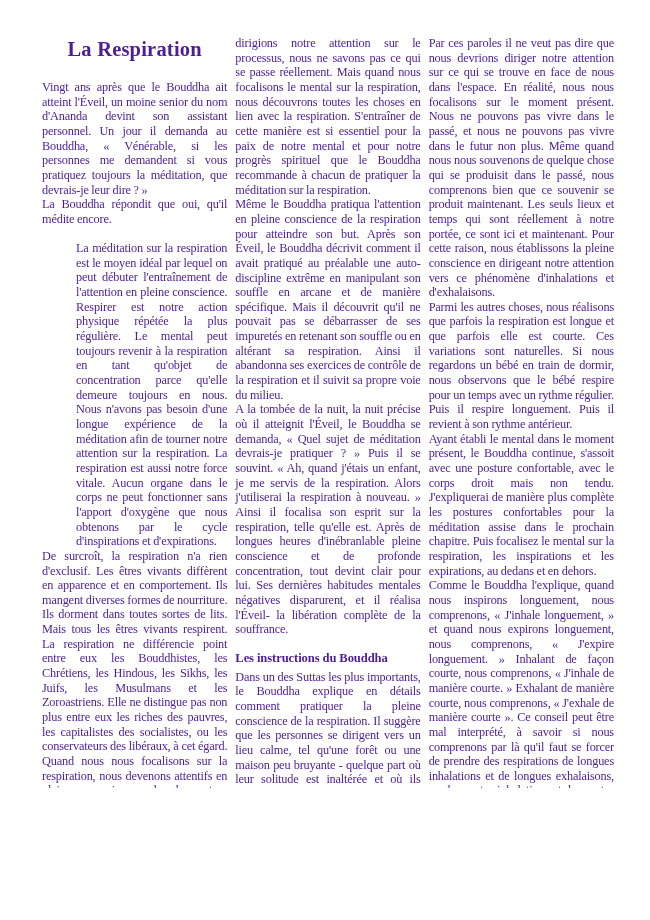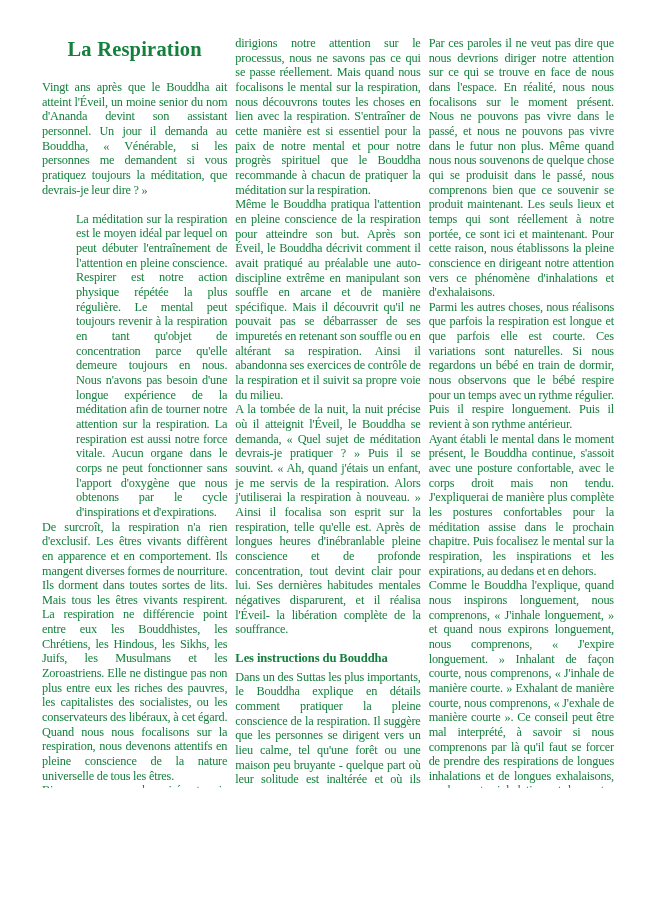--- a/index.html
+++ b/index.html
@@ -7,21 +7,21 @@
     padding: 0;
     background: #ffffff;
   }
   .page {
     position: relative;
     width: 650px;
     height: 788px;
     background: #ffffff;
     overflow: hidden;
     font-family: "Liberation Serif", serif;
-    color: #15803d;
+    color: #4c1d95;
     box-sizing: border-box;
   }
   .content {
     position: absolute;
     top: 36px;
     left: 42px;
     width: 572px;
     display: flex;
     gap: 8px;
   }
@@ -70,20 +70,21 @@
 </style>
 </head>
 <body>
 
 <div class="page">
   <div class="content">
 
     <div class="col">
       <h1 class="doc-title">La Respiration</h1>
       <p class="para">Vingt ans après que le Bouddha ait atteint l'Éveil, un moine senior du nom d'Ananda devint son assistant personnel. Un jour il demanda au Bouddha, « Vénérable, si les personnes me demandent si vous pratiquez toujours la méditation, que devrais-je leur dire ? »</p>
+      <p class="para">La Bouddha répondit que oui, qu'il médite encore.</p>
       <p class="para gap-before">La méditation sur la respiration est le moyen idéal par lequel on peut débuter l'entraînement de l'attention en pleine conscience. Respirer est notre action physique répétée la plus régulière. Le mental peut toujours revenir à la respiration en tant qu'objet de concentration parce qu'elle demeure toujours en nous. Nous n'avons pas besoin d'une longue expérience de la méditation afin de tourner notre attention sur la respiration. La respiration est aussi notre force vitale. Aucun organe dans le corps ne peut fonctionner sans l'apport d'oxygène que nous obtenons par le cycle d'inspirations et d'expirations.</p>
       <p class="para">De surcroît, la respiration n'a rien d'exclusif. Les êtres vivants diffèrent en apparence et en comportement. Ils mangent diverses formes de nourriture. Ils dorment dans toutes sortes de lits. Mais tous les êtres vivants respirent. La respiration ne différencie point entre eux les Bouddhistes, les Chrétiens, les Hindous, les Sikhs, les Juifs, les Musulmans et les Zoroastriens. Elle ne distingue pas non plus entre eux les riches des pauvres, les capitalistes des socialistes, ou les conservateurs des libéraux, à cet égard. Quand nous nous focalisons sur la respiration, nous devenons attentifs en pleine conscience de la nature universelle de tous les êtres.</p>
       <p class="para">Bien que nous quand respiré notre vie entière, jusqu'à ce que nous</p>
     </div>
 
     <div class="col">
       <p class="para">dirigions notre attention sur le processus, nous ne savons pas ce qui se passe réellement. Mais quand nous focalisons le mental sur la respiration, nous découvrons toutes les choses en lien avec la respiration. S'entraîner de cette manière est si essentiel pour la paix de notre mental et pour notre progrès spirituel que le Bouddha recommande à chacun de pratiquer la méditation sur la respiration.</p>
       <p class="para">Même le Bouddha pratiqua l'attention en pleine conscience de la respiration pour atteindre son but. Après son Éveil, le Bouddha décrivit comment il avait pratiqué au préalable une auto-discipline extrême en manipulant son souffle en arcane et de manière spécifique. Mais il découvrit qu'il ne pouvait pas se débarrasser de ses impuretés en retenant son souffle ou en altérant sa respiration. Ainsi il abandonna ses exercices de contrôle de la respiration et il suivit sa propre voie du milieu.</p>
       <p class="para">A la tombée de la nuit, la nuit précise où il atteignit l'Éveil, le Bouddha se demanda, « Quel sujet de méditation devrais-je pratiquer ? » Puis il se souvint. « Ah, quand j'étais un enfant, je me servis de la respiration. Alors j'utiliserai la respiration à nouveau. » Ainsi il focalisa son esprit sur la respiration, telle qu'elle est. Après de longues heures d'inébranlable pleine conscience et de profonde concentration, tout devint clair pour lui. Ses dernières habitudes mentales négatives disparurent, et il réalisa l'Éveil- la libération complète de la souffrance.</p>
       <h2 class="section-heading">Les instructions du Bouddha</h2>

